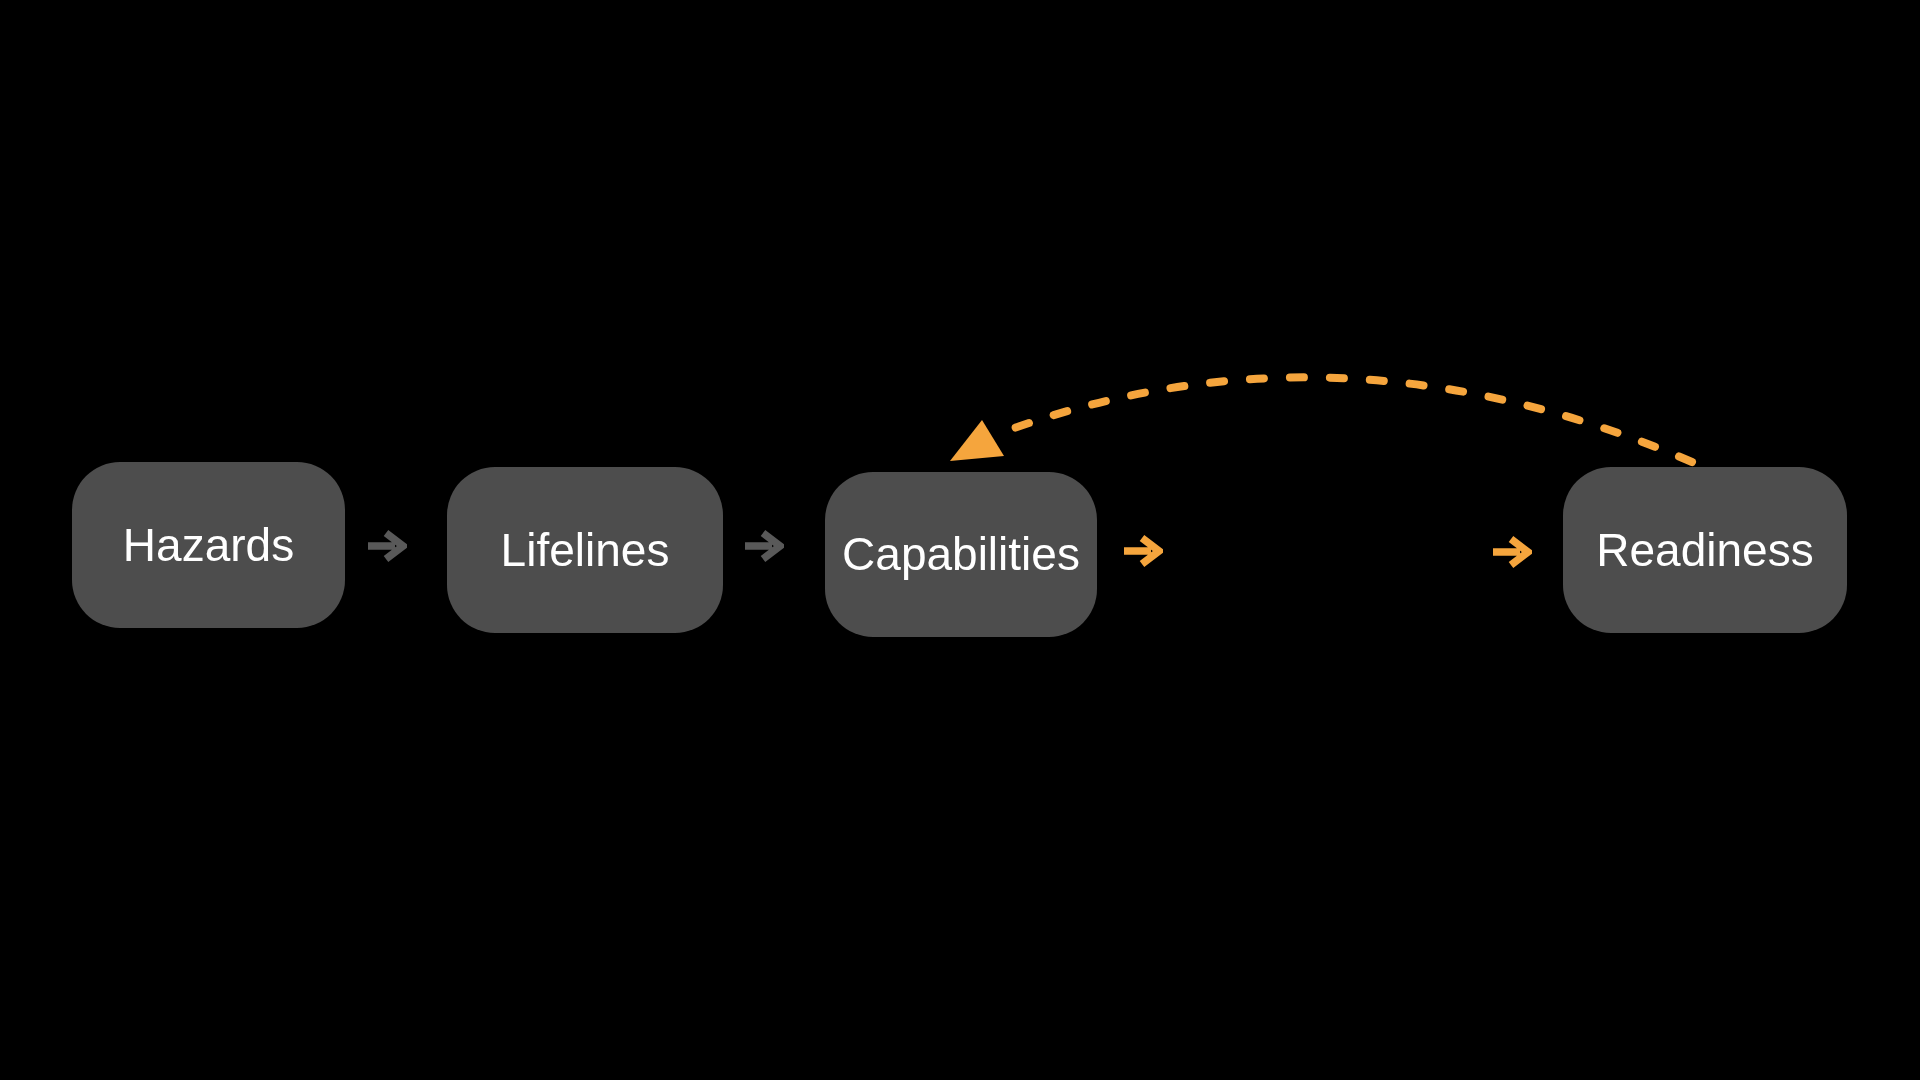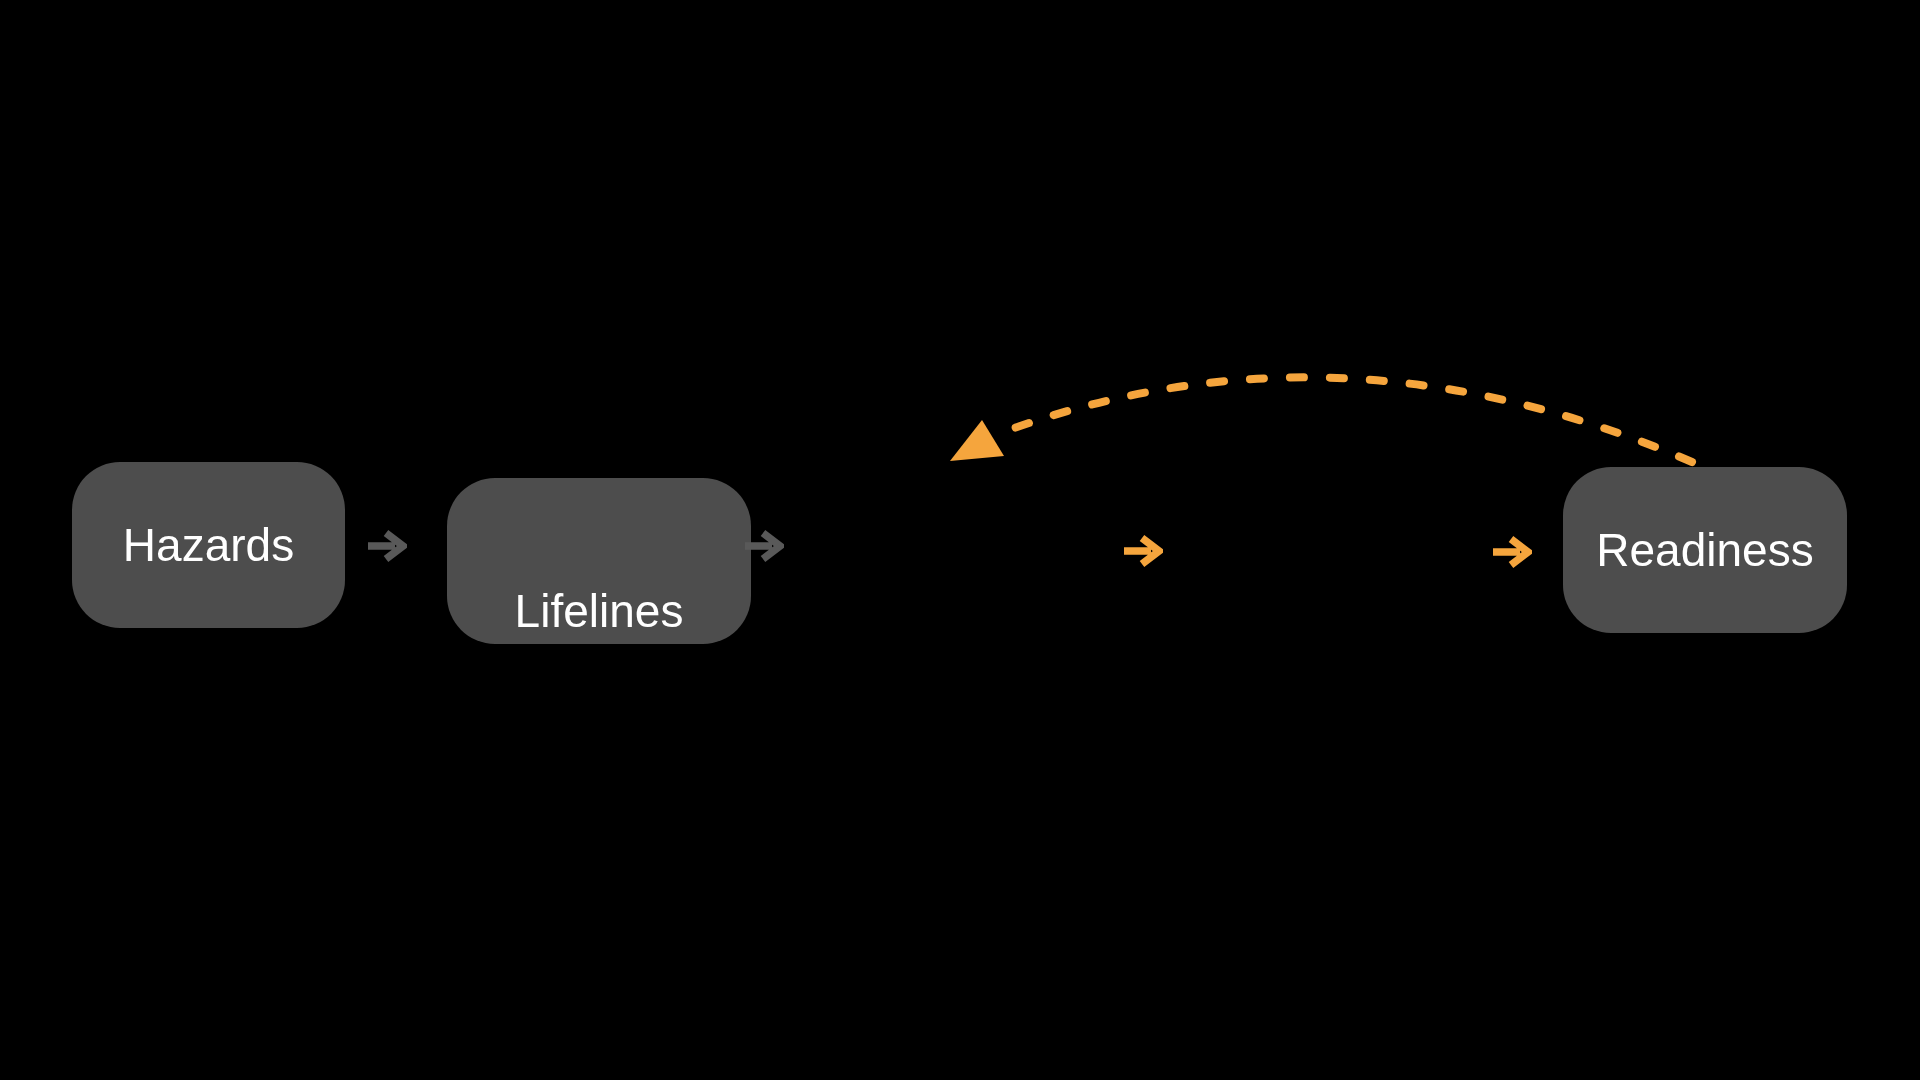--- a/index.html
+++ b/index.html
@@ -23,29 +23,29 @@
   }
   .node{
     position:absolute;
     display:flex;align-items:center;justify-content:center;
     background:var(--node-fill-gray);
     color:var(--node-text);
     border-radius:48px;
     font-size:46px;
     line-height:1.22;
     text-align:center;
-    padding:5px 14px;
+    padding:16px 14px;
   }
   .node.highlight{
     background:var(--highlight-fill-orange);
     border:9px solid var(--highlight-border-gray);
     border-radius:52px;
   }
   .node-hazards{left:72px;top:462px;width:273px;height:166px;}
-  .node-lifelines{left:447px;top:478px;width:304px;height:166px;align-items:flex-end;}
+  .node-lifelines{left:447px;top:467px;width:276px;height:166px;}
   .node-capabilities{left:825px;top:472px;width:272px;height:165px;}
   .node-next-best-actions{left:1191px;top:470px;width:277px;height:170px;}
   .node-readiness{left:1563px;top:467px;width:284px;height:166px;}
   .arrow{position:absolute;width:40px;height:32px;}
   .arrow svg{display:block;width:100%;height:100%;}
   .arrow path{fill:none;stroke-width:7.5;stroke-linecap:butt;stroke-linejoin:miter;}
   .arrow.gray path{stroke:var(--arrow-gray);}
   .arrow.orange path{stroke:var(--arrow-orange);}
   .arrow-1{left:367px;top:530px;}
   .arrow-2{left:744px;top:530px;}
@@ -75,20 +75,23 @@
   </svg>
 
   <div class="node node-hazards">
     <span>Hazards</span>
   </div>
 
   <div class="node node-lifelines">
     <span>Lifelines</span>
   </div>
 
+  <div class="node node-capabilities">
+    <span>Capabilities</span>
+  </div>
 
 
   <div class="node node-readiness">
     <span>Readiness</span>
   </div>
 
   <span class="arrow gray arrow-1">
     <svg viewBox="0 0 40 32" xmlns="http://www.w3.org/2000/svg">
       <path d="M1 16 H28 M19 3 L36 16 L19 29"></path>
     </svg>

